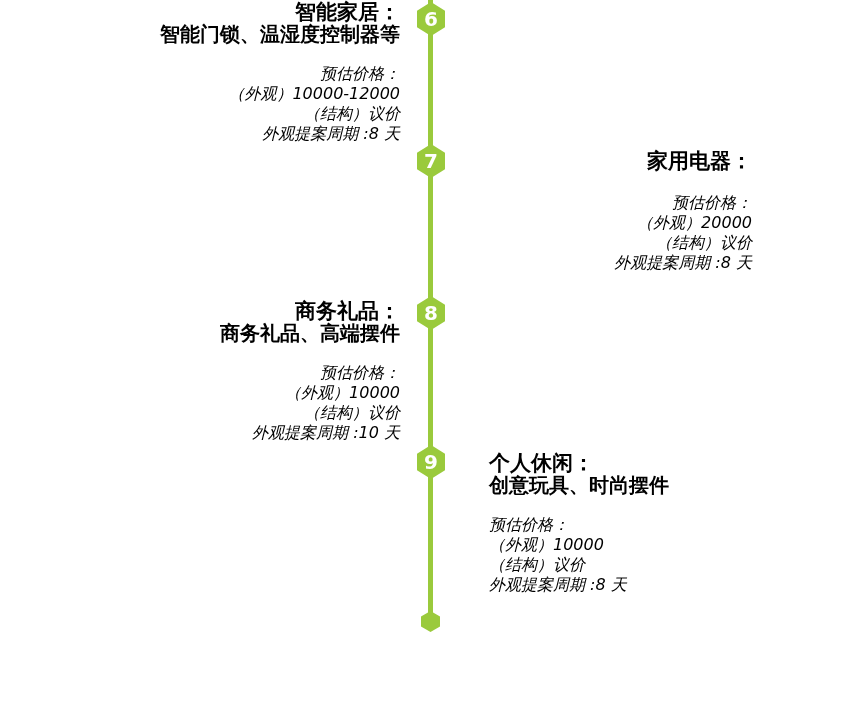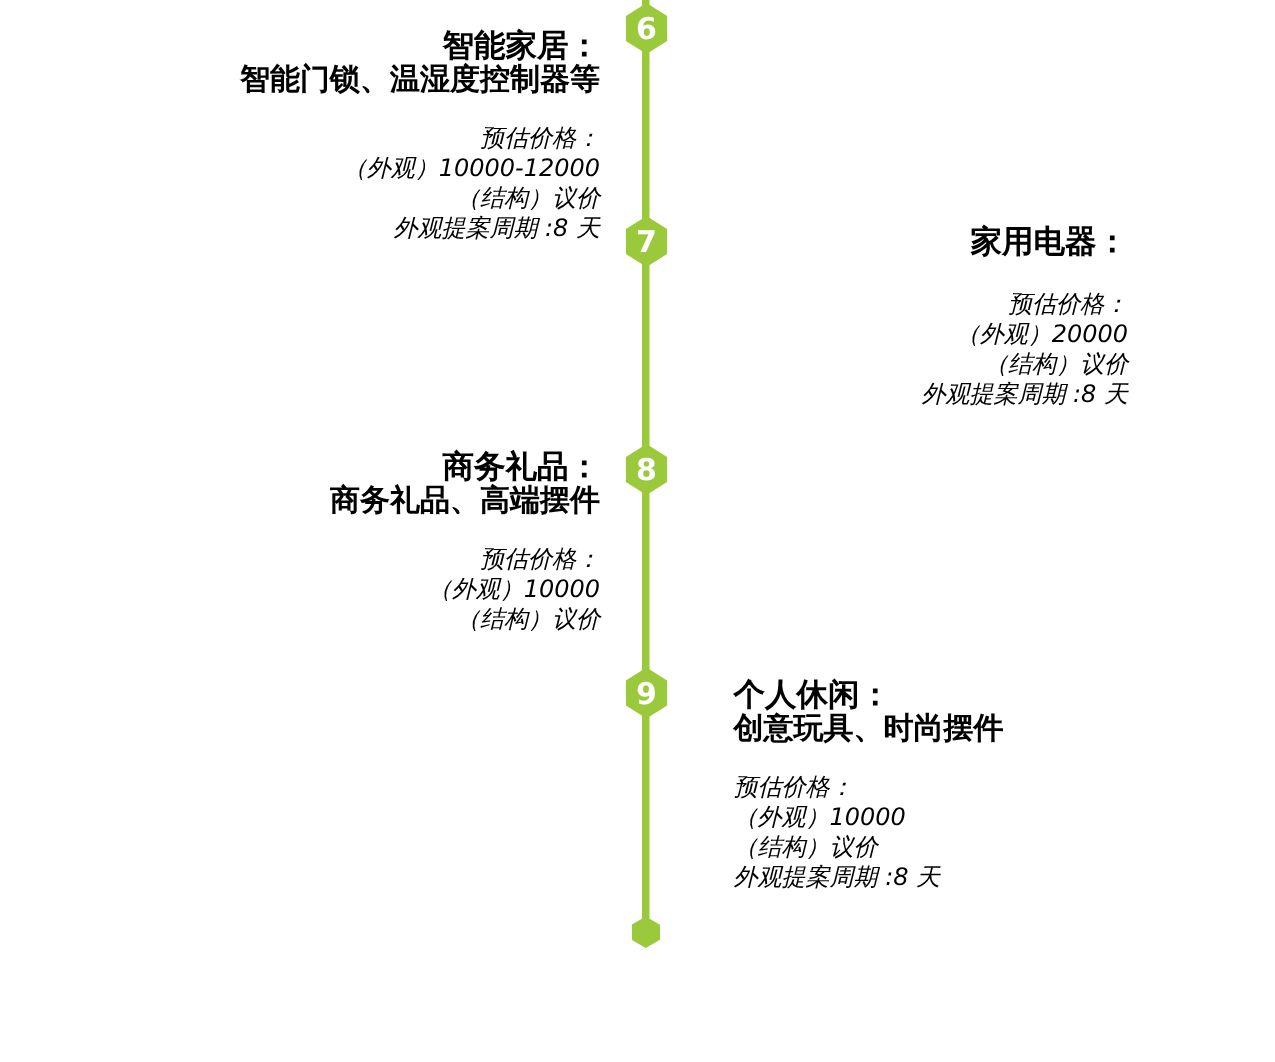--- a/index.html
+++ b/index.html
@@ -57,21 +57,21 @@
     background: #9aca3c;
     clip-path: polygon(50% 0%, 100% 26%, 100% 74%, 50% 100%, 0% 74%, 0% 26%);
   }
   
   .section {
     position: absolute;
     width: 290px;
   }
   .section.left  { text-align: right; }
   .section.right { text-align: left; }
-  #sec6 { top: 0;     right: 450px; margin-top: 18px; }
+  #sec6 { top: 0;     right: 450px; }
   #sec7 { top: 149px; left: 462px; text-align: right; }
   #sec8 { top: 299px; right: 450px; }
   #sec9 { top: 451px; left: 462px; margin-left: 27px; }
   .sec-title {
     font-size: 21px;
     font-weight: bold;
     line-height: 24px;
   }
   .sec-subtitle {
     font-size: 20px;
@@ -129,20 +129,21 @@
     </div>
   </div>
 
   <div class="section left" id="sec8">
     <div class="sec-title">商务礼品：</div>
     <div class="sec-subtitle">商务礼品、高端摆件</div>
     <div class="sec-details">
       <div class="detail-line">预估价格：</div>
       <div class="detail-line">（外观）10000</div>
       <div class="detail-line">（结构）议价</div>
+      <div class="detail-line">外观提案周期 :10 天</div>
     </div>
   </div>
 
   <div class="section right" id="sec9">
     <div class="sec-title">个人休闲：</div>
     <div class="sec-subtitle">创意玩具、时尚摆件</div>
     <div class="sec-details">
       <div class="detail-line">预估价格：</div>
       <div class="detail-line">（外观）10000</div>
       <div class="detail-line">（结构）议价</div>

